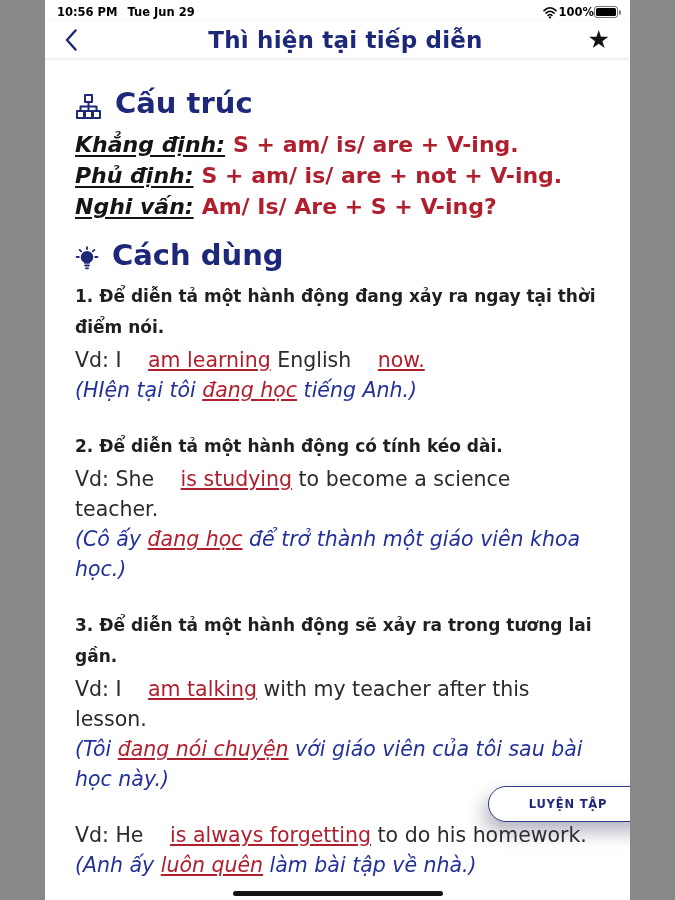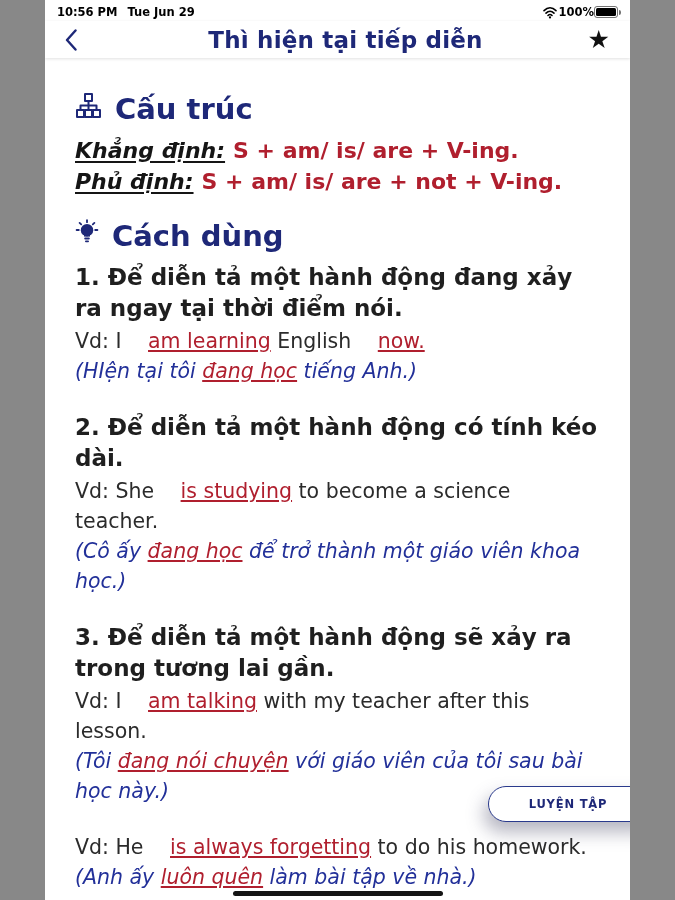--- a/index.html
+++ b/index.html
@@ -26,30 +26,30 @@
   
   .navbar{position:relative;height:37px;display:flex;align-items:center;padding:0 18px;
     background:#fff;box-shadow:0 1px 3px rgba(0,0,0,.12);z-index:3;}
   .nav-title{position:absolute;left:16px;right:0;text-align:center;margin:0;
     font-size:23px;font-weight:800;color:var(--navy);letter-spacing:.2px;}
   .back-btn,.star-btn{background:none;border:none;padding:2px;cursor:pointer;z-index:2;display:flex;align-items:center;}
   .star-btn{margin-left:auto;font-size:25px;line-height:1;color:#111;}
 
   
   .content{padding:12px 30px 0;}
-  .section-head{display:flex;align-items:flex-start;gap:13px;margin:22px 0 9px;}
+  .section-head{display:flex;align-items:flex-end;gap:13px;margin:16px 0 9px;}
   .section-head h2{margin:0;font-size:29px;font-weight:800;color:var(--navy);}
   .section-icon{display:flex;align-items:center;}
 
   .formula-row{font-size:22px;line-height:31px;font-weight:800;}
   .formula-label{color:#151515;font-style:italic;text-decoration:underline;text-underline-offset:3px;margin-right:8px;}
   .formula-value{color:var(--red);}
 
   .rule{margin:0 0 26px;}
-  .rule-heading{margin:0 0 2px;font-size:23px;font-weight:800;color:var(--ink);line-height:31px;}
+  .rule-heading{margin:0 0 2px;font-size:17px;font-weight:800;color:var(--ink);line-height:31px;}
   .rule-heading .u{text-decoration:underline;text-underline-offset:3px;}
   .example{margin:0;font-size:20.5px;line-height:30px;color:#2b2b2b;}
   .example .hl{color:var(--red);text-decoration:underline;text-underline-offset:2px;margin-left:20px;}
   .translation{margin:0;font-size:20.5px;line-height:30px;color:var(--blue);font-style:italic;}
   .translation .hl{color:var(--red);text-decoration:underline;text-underline-offset:2px;}
 
   
   .practice-btn{position:absolute;top:786px;right:-30px;height:36px;min-width:172px;
     padding:0 38px 0 26px;border-radius:18px;background:#fff;border:1.5px solid #2a3a8c;
     color:var(--navy);font-family:inherit;font-weight:800;font-size:11.5px;letter-spacing:.8px;
@@ -114,20 +114,23 @@
       </span>
       <h2>Cấu trúc</h2>
     </div>
     <div>
       <div class="formula-row">
         <span class="formula-label">Khẳng định:</span><span class="formula-value">S + am/ is/ are + V-ing.</span>
       </div>
       <div class="formula-row">
         <span class="formula-label">Phủ định:</span><span class="formula-value">S + am/ is/ are + not + V-ing.</span>
       </div>
+      <div class="formula-row">
+        <span class="formula-label">Nghi vấn:</span><span class="formula-value">Am/ Is/ Are + S + V-ing?</span>
+      </div>
     </div>
 
     <div class="section-head">
       <span class="section-icon">
         <svg width="24" height="26" viewBox="0 0 24 26">
           <g stroke="#1e2878" stroke-width="1.8" stroke-linecap="round">
             <path d="M12 1.2 V3.2"></path>
               <path d="M4.6 3.9 L6.2 5.4"></path>
               <path d="M19.4 3.9 L17.8 5.4"></path>
             <path d="M1.6 11 H3.8"></path>

